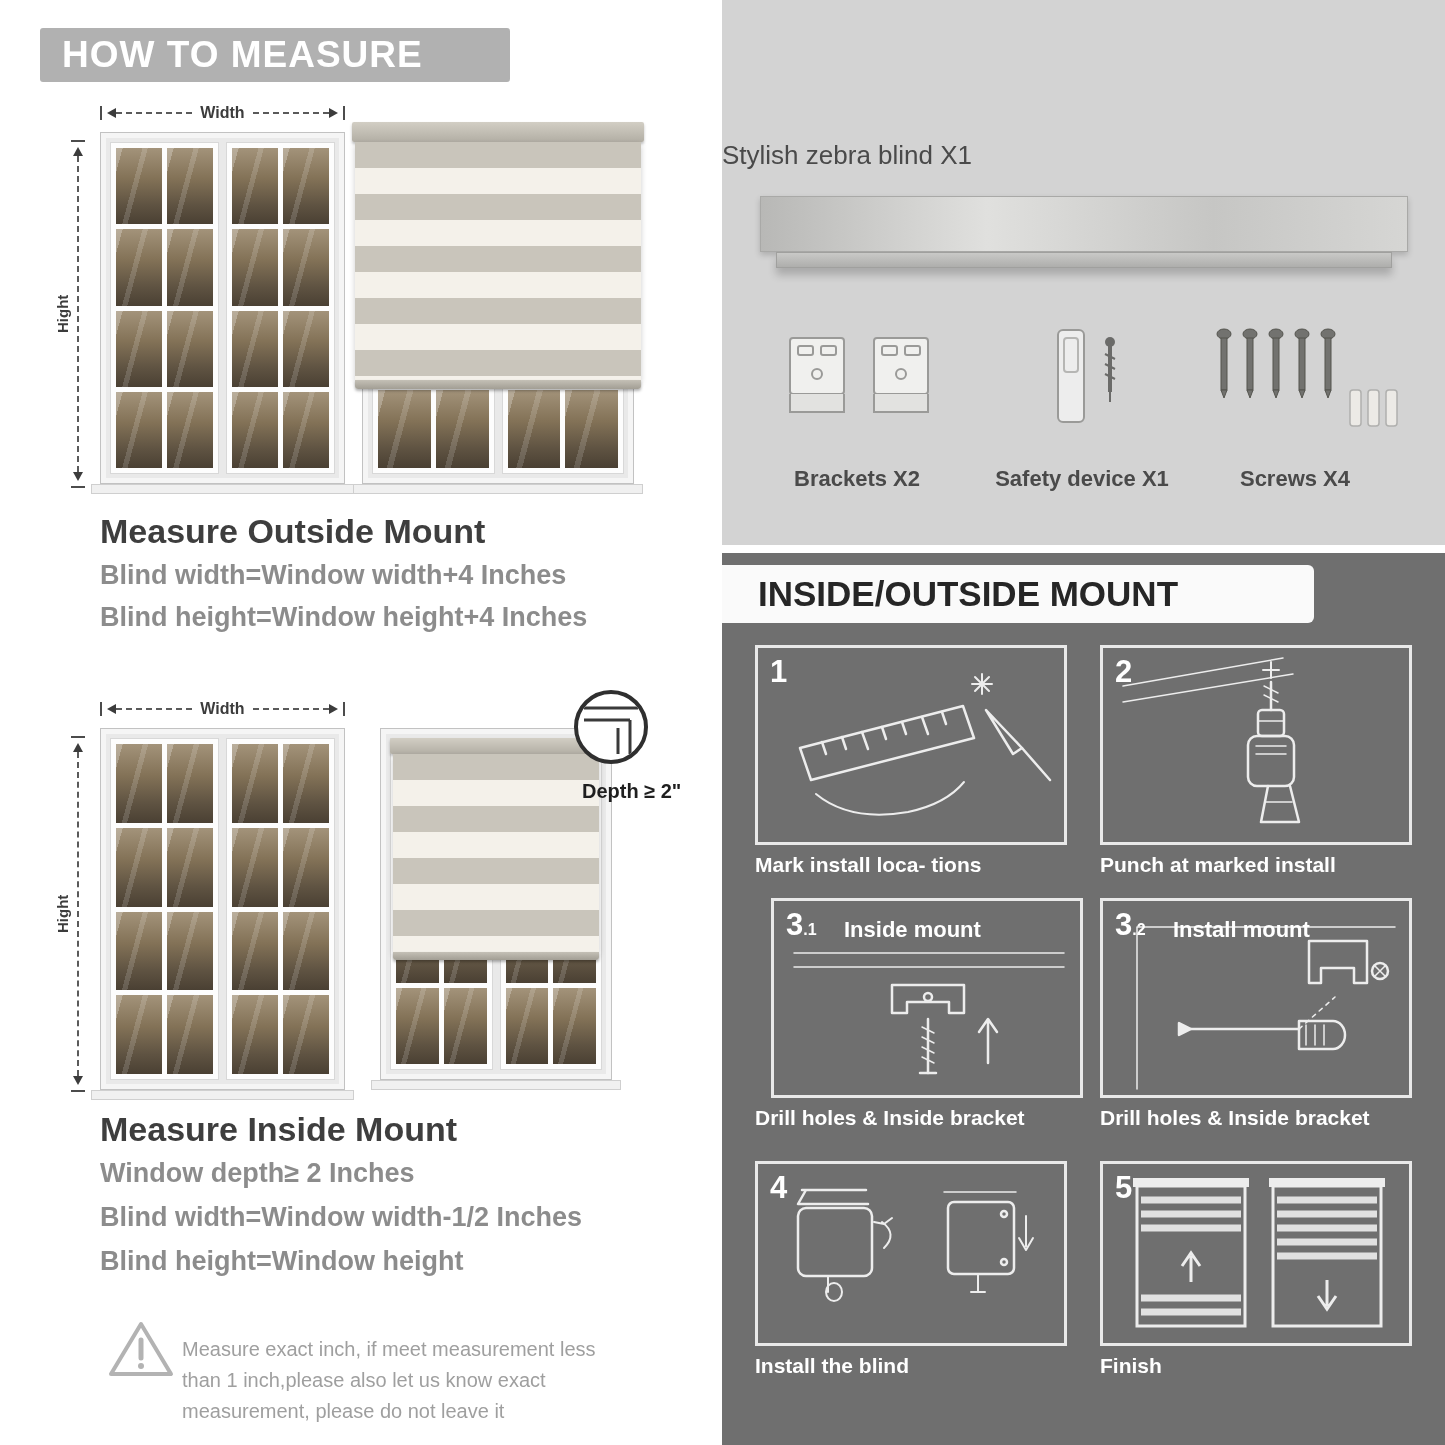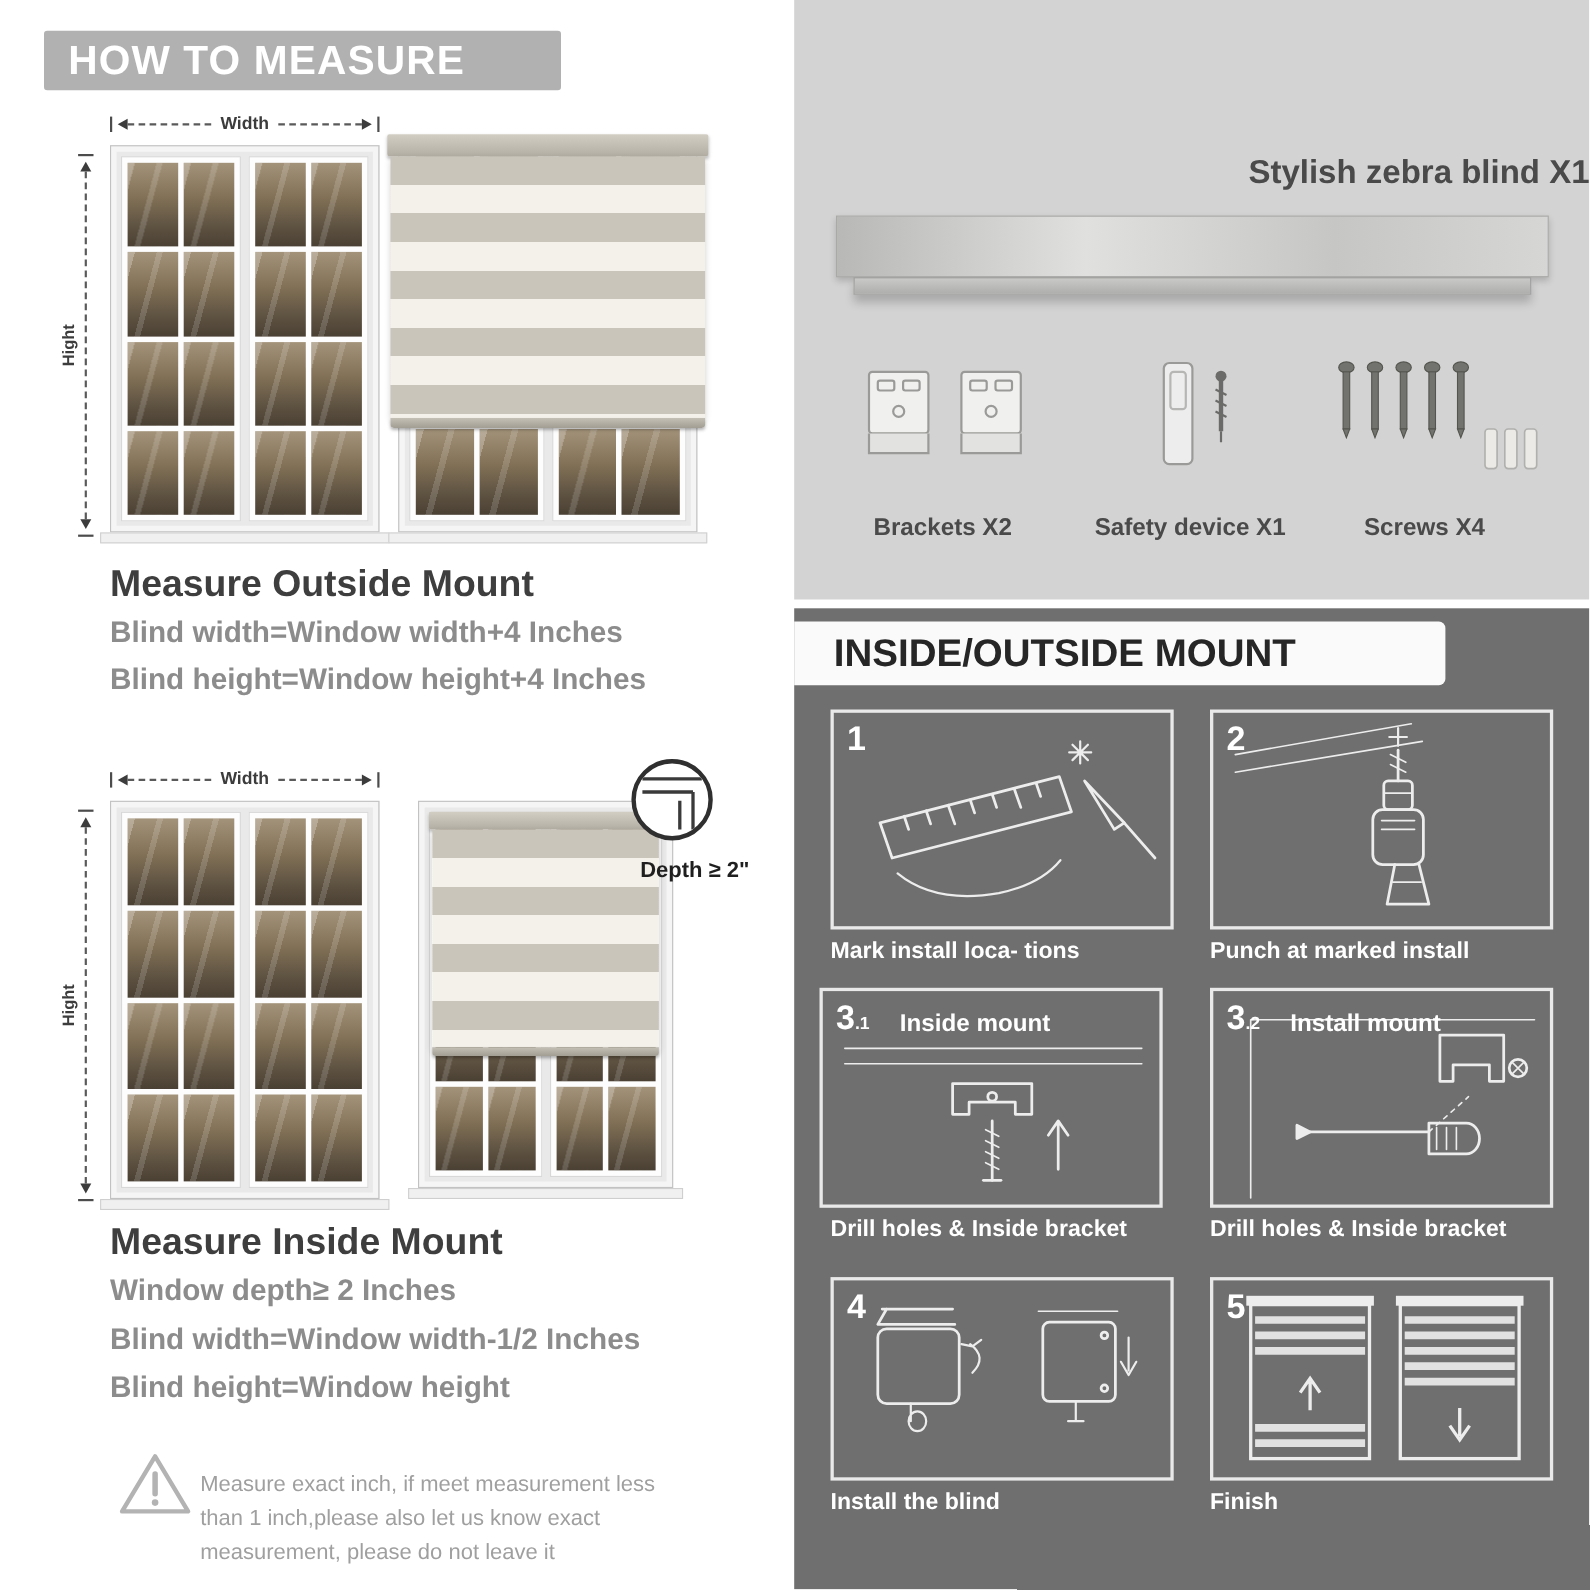--- a/index.html
+++ b/index.html
@@ -56,22 +56,22 @@
   .depthc{position:absolute;width:74px;height:74px;border:4px solid #2f2f2f;border-radius:50%;
           background:#fff;box-sizing:border-box;overflow:hidden;}
   .depthlbl{position:absolute;font-size:20px;font-weight:bold;color:#1f1f1f;white-space:nowrap;}
 
   .warn-text{position:absolute;font-size:20px;color:#9f9f9f;line-height:1.55;width:455px;}
 
   
   .sec-included{position:absolute;left:722px;top:0;width:723px;height:545px;background:#d3d3d3;}
   .hdr-inc{position:absolute;left:34px;top:26px;width:450px;height:52px;background:#c7c7c7;color:#fff;
            font-size:36px;font-weight:bold;line-height:52px;padding-left:26px;letter-spacing:1px;border-radius:3px;}
-  .inc-blind-label{position:absolute;left:0;top:140px;width:100%;text-align:right;font-size:30px;
-                   font-weight:bold;color:#4a4a4a;}
+  .inc-blind-label{position:absolute;left:0;top:140px;width:100%;text-align:left;font-size:26px;
+                   font-weight:normal;color:#4a4a4a;}
   .headrail{position:absolute;left:38px;top:196px;width:648px;height:56px;
             background:linear-gradient(90deg,#b8b8b6,#e0e0de 35%,#c6c6c4 70%,#d6d6d4);
             border:1px solid #a9a9a7;box-shadow:0 3px 6px rgba(0,0,0,.18);box-sizing:border-box;}
   .headrail-lip{position:absolute;left:54px;top:252px;width:616px;height:16px;
             background:linear-gradient(180deg,#c9c9c7,#aeaeac);border:1px solid #a0a09e;
             box-shadow:0 7px 9px rgba(0,0,0,.2);box-sizing:border-box;}
   .inc-lbl{position:absolute;top:466px;font-size:22px;font-weight:bold;color:#4a4a4a;text-align:center;}
 
   
   .sec-mount{position:absolute;left:722px;top:553px;width:723px;height:892px;background:#6f6f6f;}
@@ -370,21 +370,21 @@
           <rect x="145" y="88" width="46" height="50" rx="9"></rect>
           <path d="M153 98 h30 M153 106 h30" stroke-width="1.5"></path>
           <path d="M165 138 L158 174 H196 L187 138"></path>
           <path d="M163 154 h26" stroke-width="1.5"></path>
         </g>
       </svg>
     </div>
     <div class="pcap" style="left:33px;top:300px;">Mark install loca- tions</div>
     <div class="pcap" style="left:378px;top:300px;">Punch at  marked install</div>
 
-    <div class="panel" style="left:23px;top:345px;padding-left:33px;">
+    <div class="panel" style="left:49px;top:345px;padding-left:33px;">
       <div class="pnum"><span>3</span><span class="psub">.1</span></div>
       <div class="ptitle">Inside mount</div>
       <svg viewBox="0 0 306 194">
         <g stroke="#ededed" fill="none" stroke-width="2.5" stroke-linecap="round" stroke-linejoin="round">
           <path d="M20 52 H290 M20 66 H290" stroke-width="1.5"></path>
           <path d="M118 84 h72 v28 h-15 v-11 h-42 v11 h-15 Z"></path>
           <circle cx="154" cy="96" r="4"></circle>
           <path d="M154 172 V118"></path>
           <path d="M148 126 l12 6 M148 136 l12 6 M148 146 l12 6 M148 156 l12 6" stroke-width="1.5"></path>
           <path d="M146 172 h16"></path>

